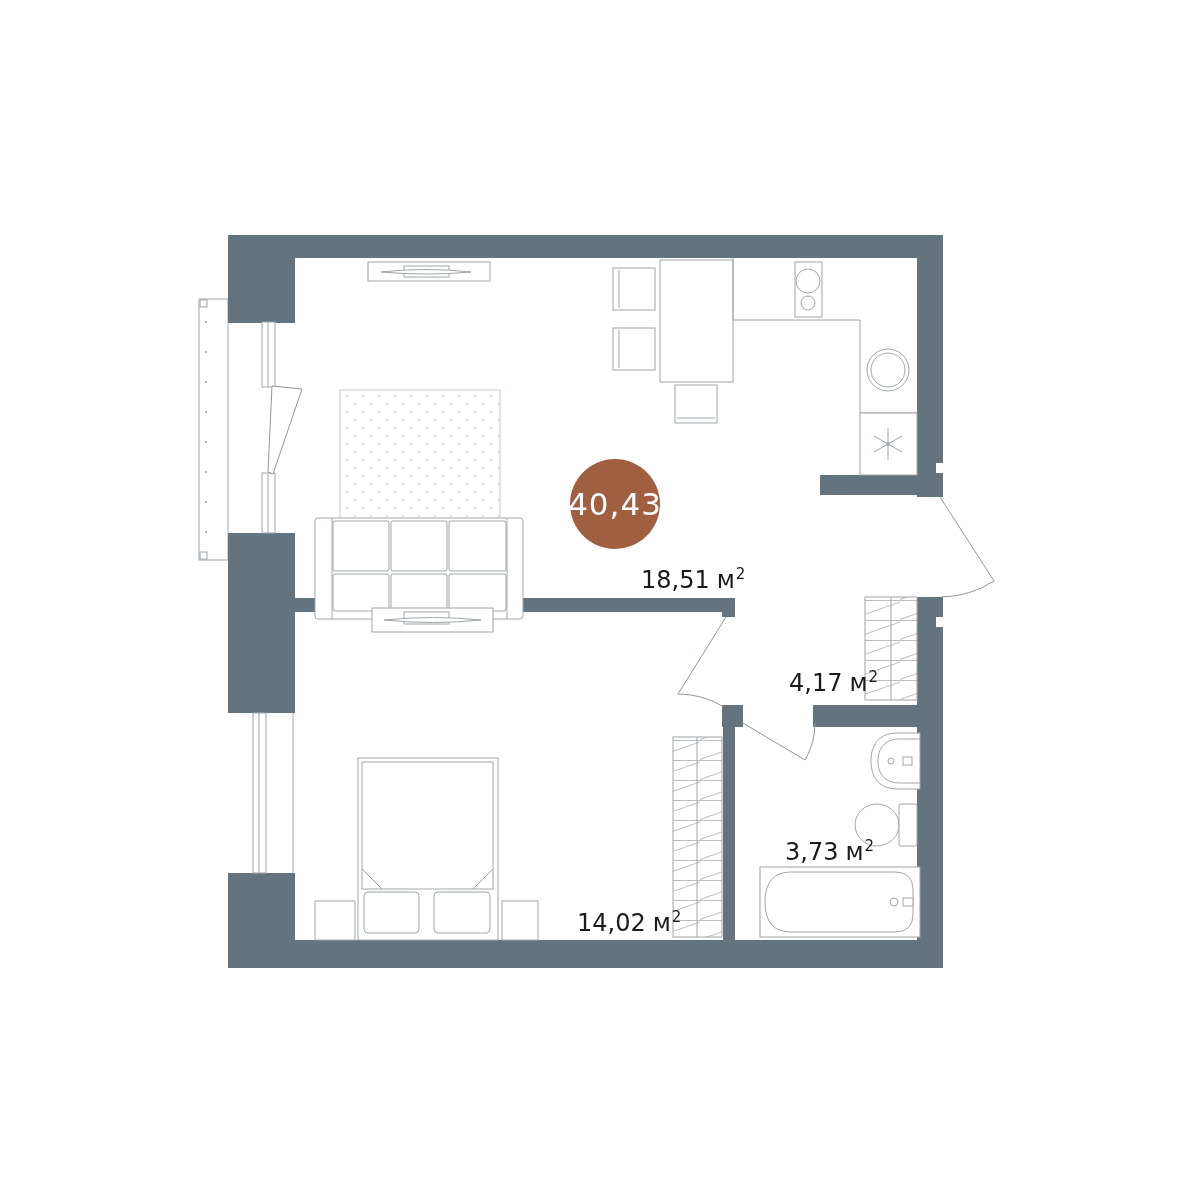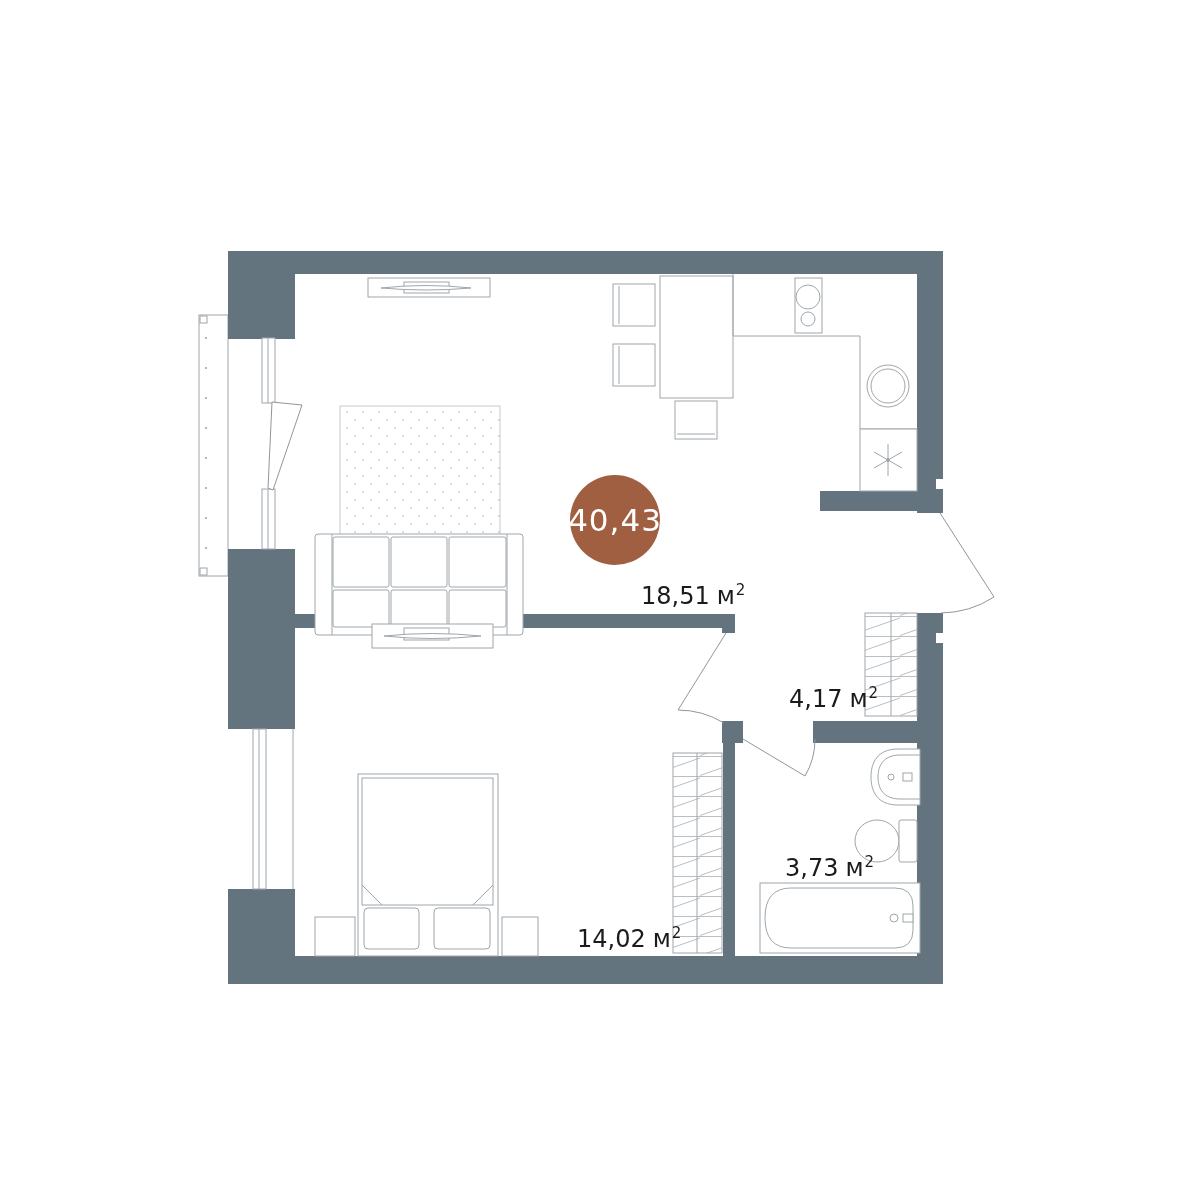--- a/index.html
+++ b/index.html
@@ -1,16 +1,16 @@
 <!DOCTYPE html>
 <html><head>
 <meta charset="utf-8">
 <style>
   html,body{margin:0;padding:0;background:#ffffff;}
-  .stage{position:relative;width:1200px;height:1182px;background:#ffffff;overflow:hidden;margin-top:16px;}
+  .stage{position:relative;width:1200px;height:1182px;background:#ffffff;overflow:hidden;}
   svg{display:block;}
   text{font-family:"DejaVu Sans","Liberation Sans",sans-serif;}
   .arealbl{font-size:24px;}
   .circlbl{font-size:31px;letter-spacing:1px;}
 </style>
 </head>
 <body>
 
 <div class="stage">
 <svg width="1200" height="1200" viewBox="0 0 1200 1200">

